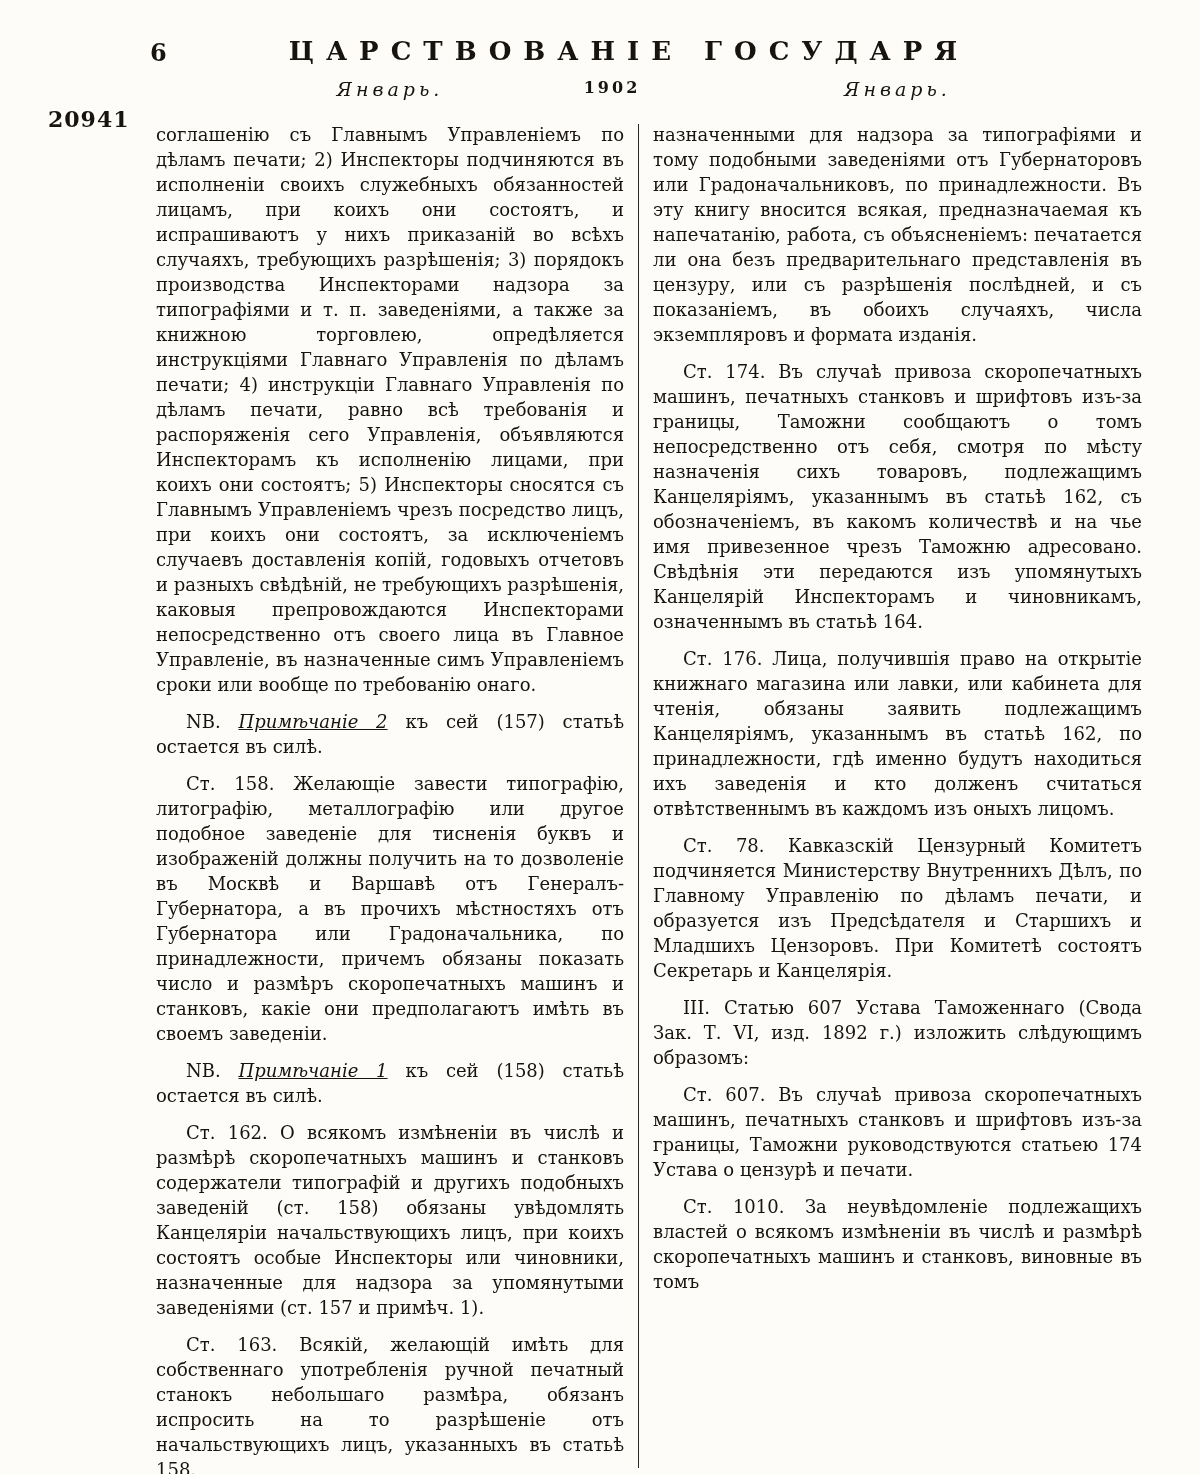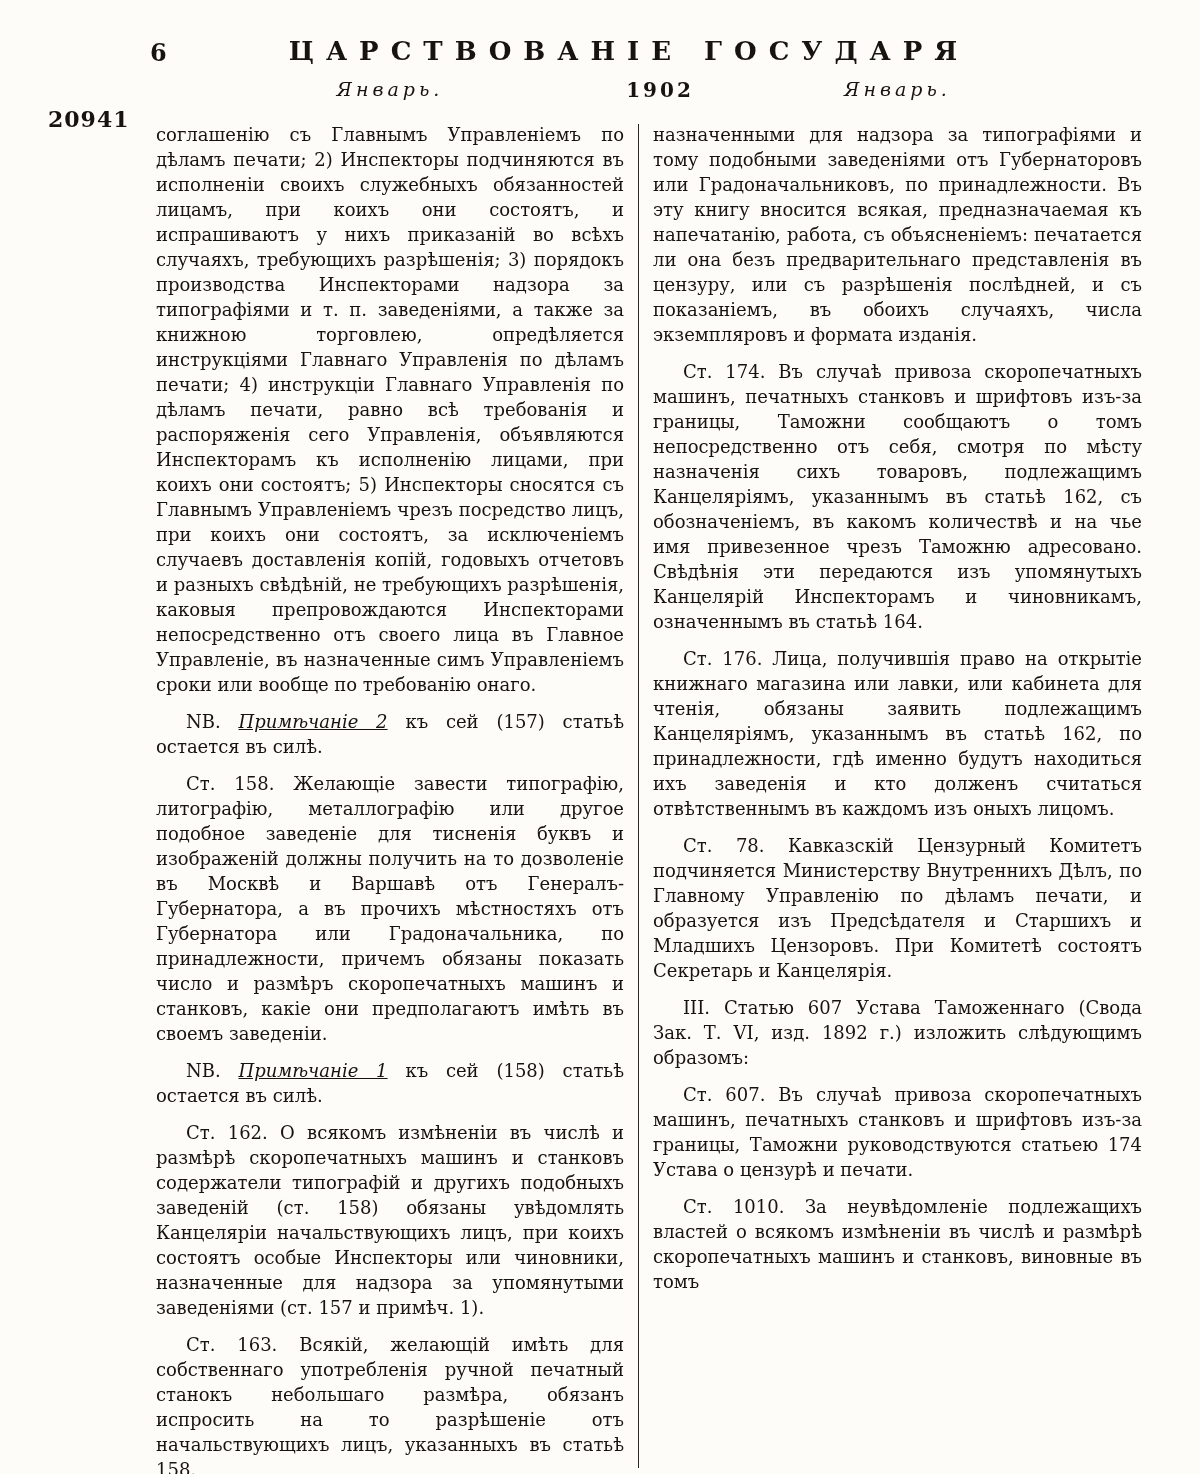--- a/index.html
+++ b/index.html
@@ -29,23 +29,23 @@
     margin-left: 29px;
   }
   .header-row2 { position: relative; height: 32px; margin-top: 4px; font-size: 19px; }
   .month {
     position: absolute; top: 0;
     font-style: italic; letter-spacing: 4px;
   }
   .month-left  { left: 156px; width: 468px; text-align: center; }
   .month-right { left: 653px; width: 489px; text-align: center; }
   .year {
-    position: absolute; top: 0; left: 540px; width: 240px;
+    position: absolute; top: 0; left: 492px; width: 240px;
     text-align: center;
-    font-weight: bold; font-size: 20px; letter-spacing: 3px;
+    font-weight: bold; font-size: 16px; letter-spacing: 3px;
   }
   .margin-number {
     position: absolute; left: 48px; top: 106px;
     font-size: 22px; font-weight: bold; letter-spacing: 1px;
   }
   .columns {
     display: flex;
     margin-top: 12px;
     padding-left: 156px;
     padding-right: 58px;

